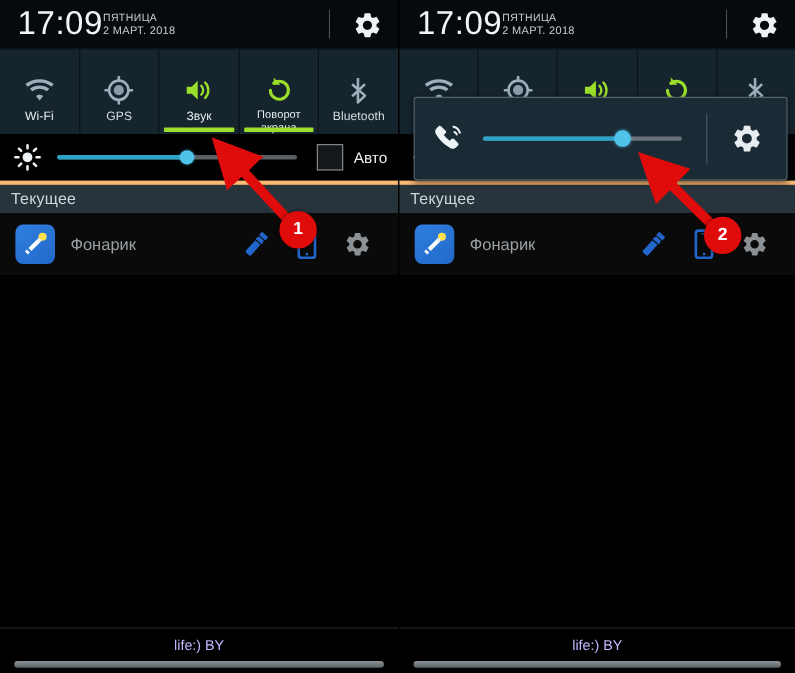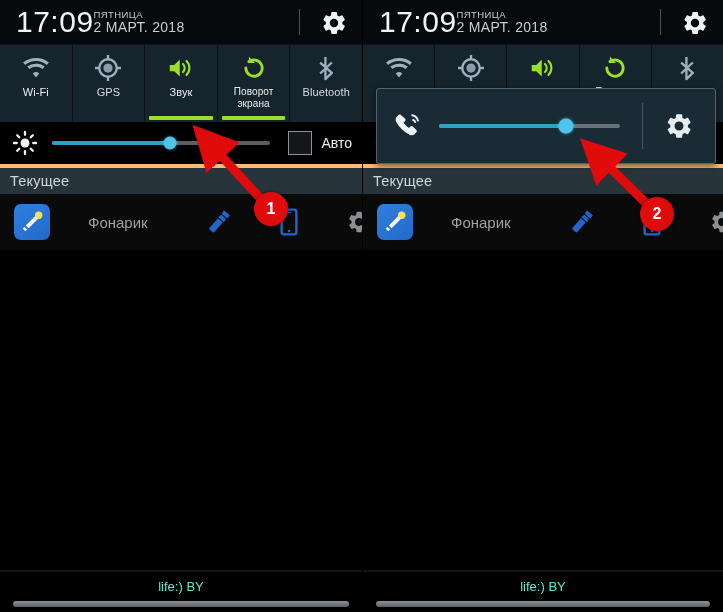--- a/index.html
+++ b/index.html
@@ -20,36 +20,36 @@
   .statusbar {
     position:relative; height:44px; background:#070a0c;
     display:flex; align-items:center; padding-left:16px;
   }
   .clock {
     font-size:30px; color:#f2f4f5; font-weight:400;
     letter-spacing:0.5px; line-height:30px;
   }
   .datewrap { line-height:1.12; padding-top:2px; }
   .dateline1 { font-size:9.5px; color:#c9cdd0; letter-spacing:.4px; }
-  .dateline2 { font-size:14px; color:#c9cdd0; letter-spacing:.3px; }
+  .dateline2 { font-size:10px; color:#c9cdd0; letter-spacing:.3px; }
   .sb-divider {
     position:absolute; right:62px; top:9px; width:1px; height:26px;
     background:#4a5055;
   }
   .sb-gear { position:absolute; right:14px; top:9px; width:28px; height:28px; }
 
   
   .toggles {
     position:relative; height:78px; background:#16242e;
     display:flex; border-top:1px solid #0d1318;
   }
   .tog {
     position:relative; flex:1 1 0; min-width:0;
     display:flex; flex-direction:column; align-items:center;
-    justify-content:flex-start; padding-top:7px;
+    justify-content:flex-start; padding-top:21px;
     border-right:1px solid #0b1117;
   }
   .tog:last-child { border-right:none; }
   .tog .ico { height:32px; display:flex; align-items:center; justify-content:center; }
   .tog .lbl {
     margin-top:2px; font-size:11px; color:#d7dde0; text-align:center;
     line-height:12px; letter-spacing:.1px; white-space:nowrap;
   }
   .tog .lbl.two { white-space:normal; font-size:10px; line-height:11.5px; }
   .tog.active .lbl { color:#e8eef0; }
@@ -84,41 +84,40 @@
   .sec-head {
     height:30px; background:#28343c; border-top:4px solid #fdba74;
     display:flex; align-items:center; padding-left:10px;
   }
   .sec-head span { font-size:14.5px; color:#cfd6da; letter-spacing:.2px; }
 
   
   .notif {
     height:56px; background:#0a0a0a; display:flex; align-items:center;
     padding:0 14px;
-    gap:24px;
   }
   .nicon {
     width:36px; height:36px; border-radius:7px; flex:none;
     background:linear-gradient(145deg,#2f7fe0 0%,#2269c9 100%);
     display:flex; align-items:center; justify-content:center;
   }
   .ntitle { font-size:15px; color:#9aa0a4; margin-left:14px; white-space:nowrap; }
   .nspacer { flex:1 1 auto; }
   .nbtn { width:46px; display:flex; align-items:center; justify-content:center; flex:none; }
 
   
   .blank { background:#000; flex:1 1 auto; }
 
   
   .carrier {
     position:absolute; left:0; right:0; bottom:0; height:42px;
     background:#000; display:flex; flex-direction:column;
     align-items:center; justify-content:flex-end; padding-bottom:5px;
   }
-  .carrier .txt { font-size:13px; color:#5eead4; margin-bottom:7px; }
+  .carrier .txt { font-size:13px; color:#c4b5fd; margin-bottom:7px; }
   .handle {
     width:93%; height:6px; border-radius:3px;
     background:linear-gradient(#8d9296,#5c6164);
   }
   .topline { position:absolute; left:0; right:0; top:0; height:2px; background:#141414; }
 
   
   #volume-popup {
     position:absolute; left:376px; top:88px; width:340px; height:76px;
     background:#1b2b36; border:1px solid #55636d; border-radius:3px;

